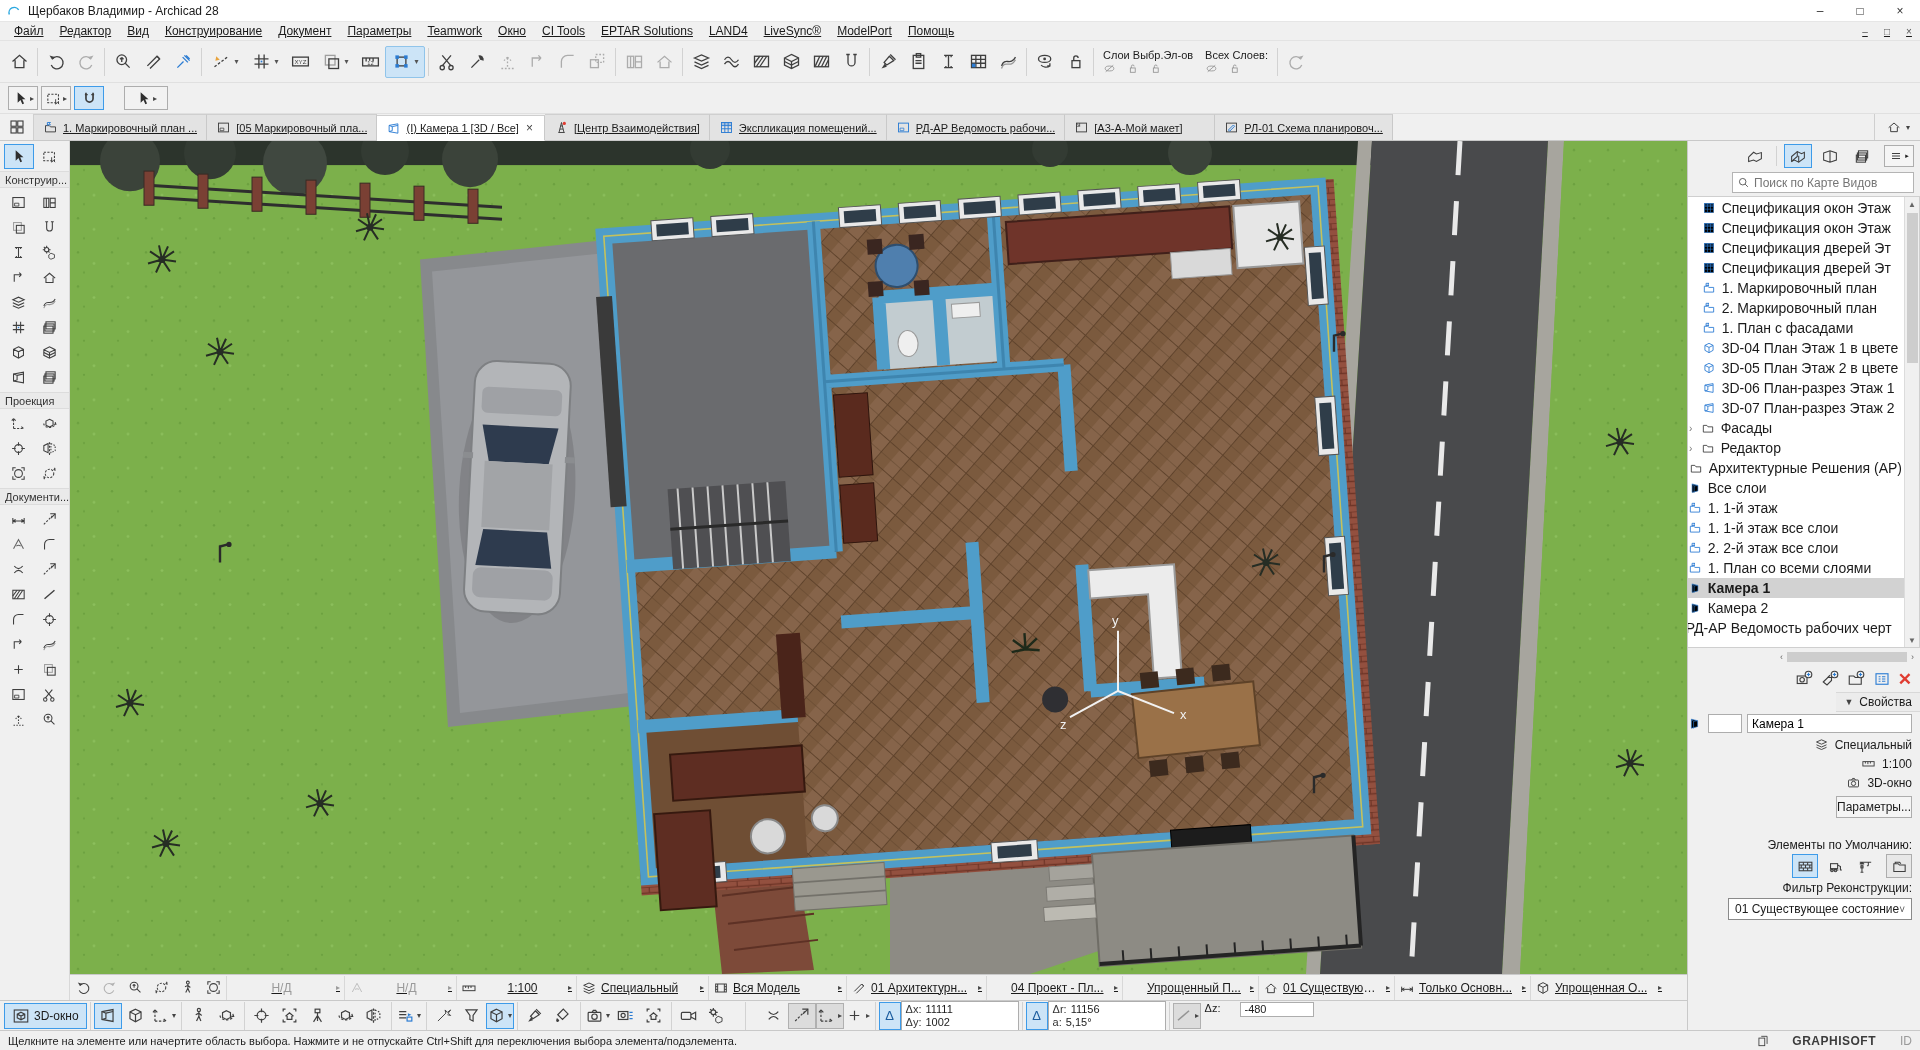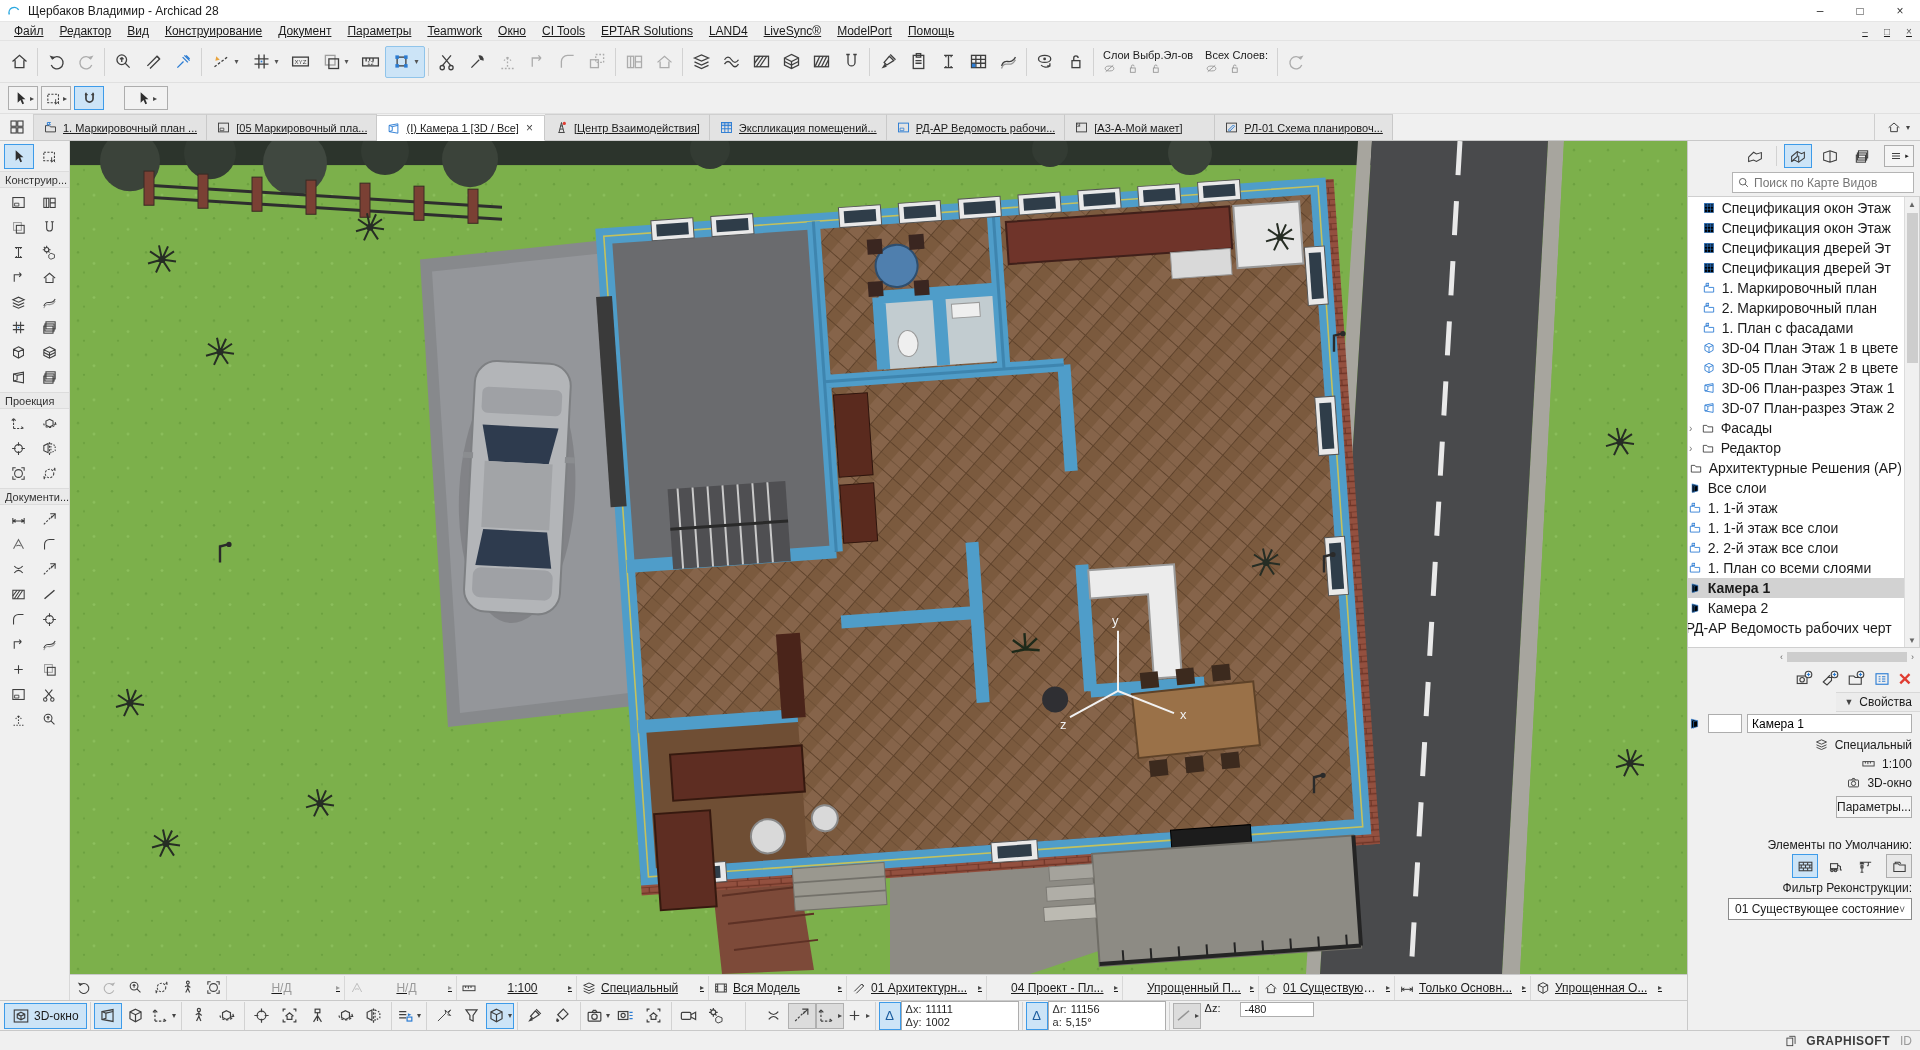--- a/index.html
+++ b/index.html
@@ -153,21 +153,21 @@
   .def-icons .spacer { flex:1; }
   .def-icons .fold { border:1px solid #adadad; background:#e8e8e8; }
   .filt-select { margin:1px 8px; height:22px; background:#fff; border:1px solid #8a8a8a; display:flex; align-items:center; padding:0 6px; font-size:12px; white-space:nowrap; }
   .filt-select .spacer { flex:1; }
   .filt-select .dda { color:#555; font-size:10px; }
 
   
   .statusbar { height:20px; background:#f0f0f0; border-top:1px solid #c9c9c9; display:flex; align-items:center; padding:0 8px; }
   .statusbar .hint { font-size:11px; color:#222; white-space:nowrap; overflow:hidden; }
   .statusbar .spacer { flex:1; }
-  .brand { display:flex; align-items:center; gap:8px; }
+  .brand { display:flex; align-items:center; gap:22px; }
   .brand svg { width:14px; height:14px; }
   .brand .b1 { font-size:12px; font-weight:bold; color:#3c3c3c; letter-spacing:.5px; }
   .brand .b2 { font-size:12px; color:#9a9a9a; margin-left:2px; }
 </style>
 </head>
 <body>
 
 <svg width="0" height="0" style="position:absolute">
   <defs>
     <symbol id="s-arch" viewBox="0 0 24 24">
@@ -1902,20 +1902,21 @@
       <div class="filt-label">Фильтр Реконструкции:</div>
       <div class="filt-select">
         <span>01 Существующее состояние</span>
         <div class="spacer"></div>
           <span class="dda">˅</span>
       </div>
     </div>
   </div>
 
   <div class="statusbar">
+    <span class="hint">Щелкните на элементе или начертите область выбора. Нажмите и не отпускайте Ctrl+Shift для переключения выбора элемента/подэлемента.</span>
     <div class="spacer"></div>
     <div class="brand">
       <svg class="ic">
           <use href="#s-copyid"></use>
         </svg>
       <span class="b1">GRAPHISOFT</span>
       <span class="b2">ID</span>
     </div>
   </div>
 

